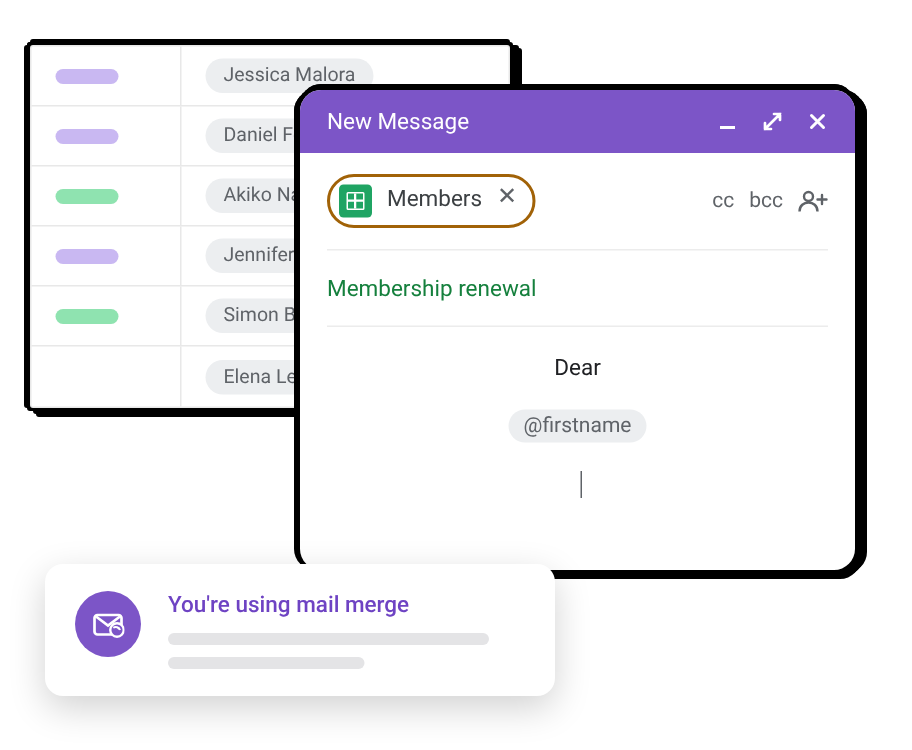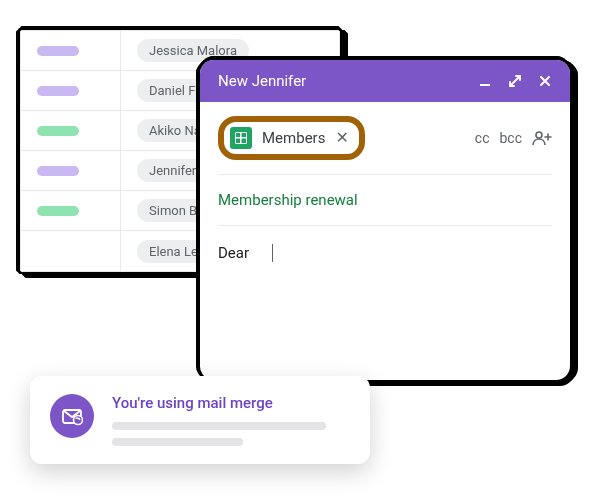--- a/index.html
+++ b/index.html
@@ -88,23 +88,22 @@
   }
   .to-row {
     display: flex;
     align-items: center;
     justify-content: space-between;
     padding-bottom: 14px;
     border-bottom: 1px solid #ececec;
   }
   .recipient-chip {
     display: inline-flex;
-    align-items: center;
     gap: 10px;
-    border: 6px solid #a16207;
+    border: 2px solid #a16207;
     border-radius: 18px;
     padding: 5px 10px 5px 6px;
     font-size: 15px;
     color: #3c4043;
   }
   .sheets-icon {
     width: 22px;
     height: 22px;
     background: #1fa463;
     border-radius: 3px;
@@ -138,20 +137,21 @@
     font-size: 15px;
     color: #15803d;
   }
   .editor {
     padding-top: 18px;
     font-size: 15px;
     color: #202124;
     display: flex;
     align-items: center;
     gap: 19px;
+    flex-direction: column;
   }
   .token {
     background: #eceef0;
     color: #5f6368;
     padding: 3px 10px;
     border-radius: 12px;
     font-size: 14px;
   }
   .cursor {
     width: 1px;
@@ -250,21 +250,21 @@
   <div class="table-row">
     <div class="cell-pill"></div>
     <div class="cell-name">
         <span class="name-chip">Elena Lee</span>
       </div>
   </div>
 </div>
 
 <div class="compose">
   <div class="compose-header">
-    <span>New Jennifer</span>
+    <span>New Message</span>
     <div class="compose-actions">
       <span class="icon-btn">
         <svg width="14" height="14" viewBox="0 0 14 14">
             <line x1="2" y1="11" x2="12" y2="11" stroke="#fff" stroke-width="2"></line>
           </svg>
       </span>
       <span class="icon-btn">
         <svg width="14" height="14" viewBox="0 0 14 14">
             <path d="M8 2 H12 V6 M12 2 L7 7 M6 12 H2 V8 M2 12 L7 7" stroke="#fff" stroke-width="1.8" fill="none" stroke-linecap="round"></path>
           </svg>
@@ -291,20 +291,21 @@
               <circle cx="7" cy="5" r="3" fill="none" stroke="#5f6368" stroke-width="1.6"></circle>
               <path d="M1 15 C1 11 4 9 7 9 C10 9 13 11 13 15" fill="none" stroke="#5f6368" stroke-width="1.6"></path>
               <path d="M16 4 V10 M13 7 H19" stroke="#5f6368" stroke-width="1.6" stroke-linecap="round"></path>
             </svg>
         </span>
       </span>
     </div>
     <div class="subject-row">Membership renewal</div>
     <div class="editor">
       <span>Dear</span>
+      <span class="token">@firstname</span>
       <span class="cursor"></span>
     </div>
   </div>
 </div>
 
 <div class="banner">
   <div class="banner-icon">
     <svg width="22" height="22" viewBox="0 0 22 22">
       <rect x="2" y="5" width="18" height="13" rx="2" fill="none" stroke="#fff" stroke-width="1.8"></rect>
       <path d="M3 6 L11 12 L19 6" fill="none" stroke="#fff" stroke-width="1.8"></path>

